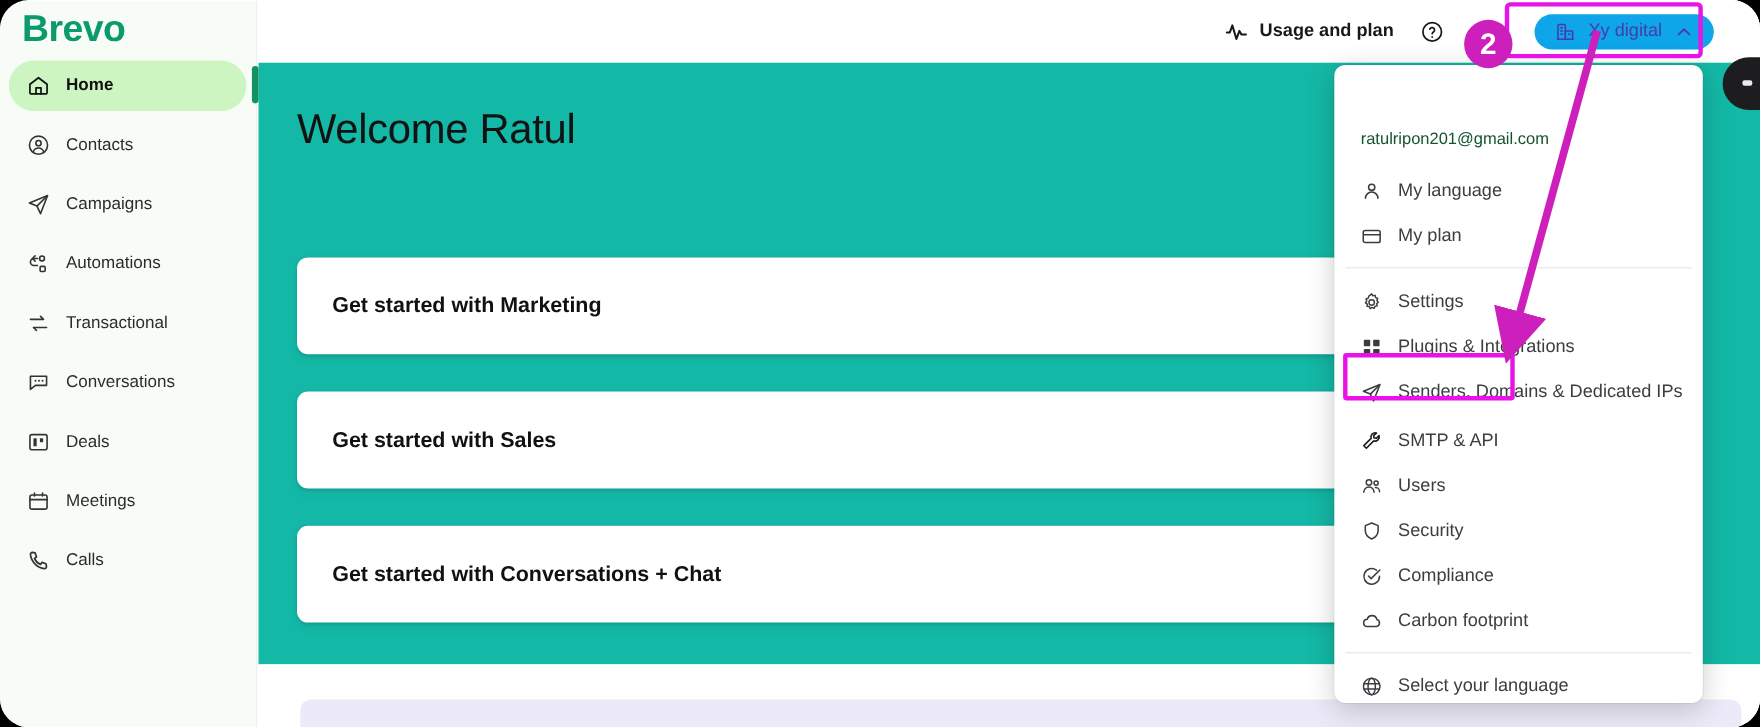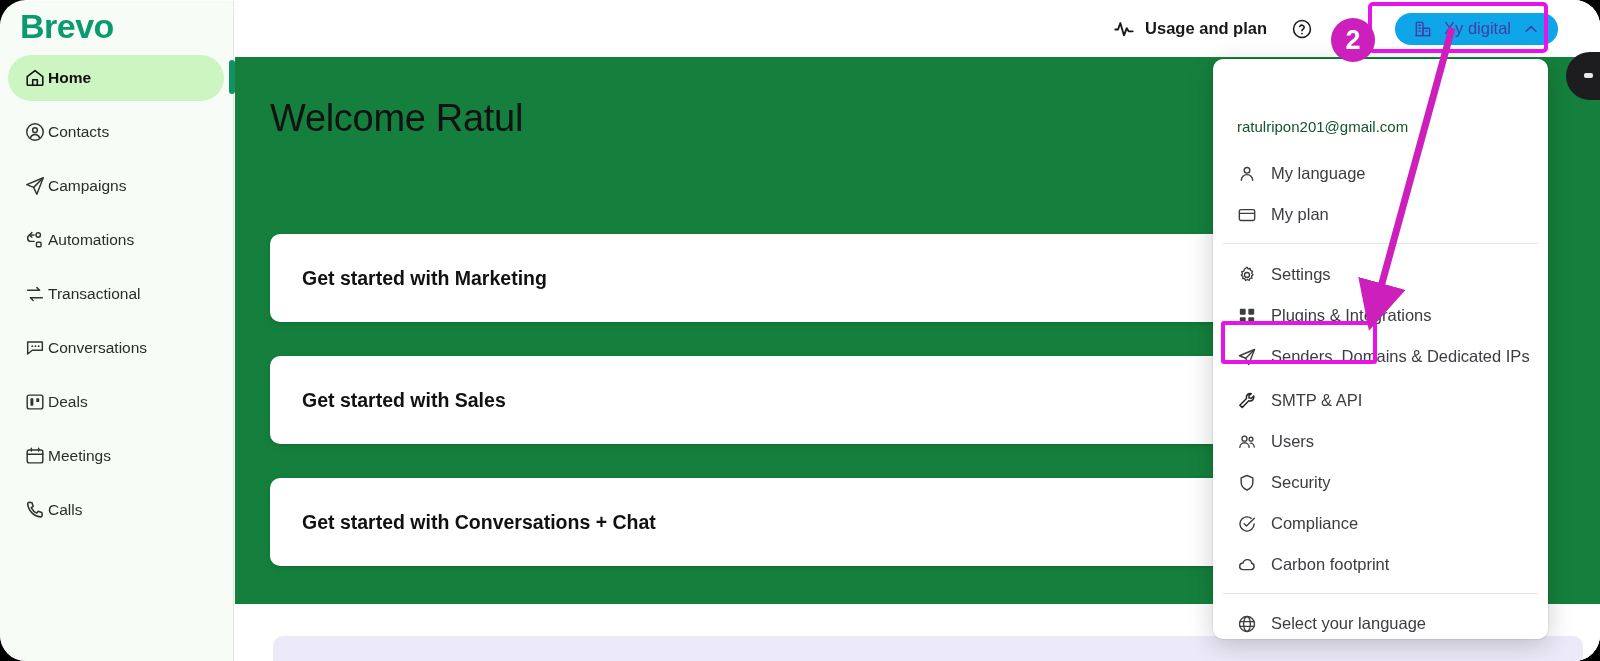--- a/index.html
+++ b/index.html
@@ -27,21 +27,21 @@
     border-radius: 26px 0 0 26px;
     z-index: 6;
   }
   #brand {
     position: absolute; left: 20px; top: 6px;
     font-size: 34px; font-weight: 700; letter-spacing: -0.5px;
     color: #0b996e;
   }
   .nav-item {
     position: absolute; left: 8px; width: 216px; height: 46px;
-    display: flex; align-items: center; gap: 2px;
+    display: flex; align-items: center; gap: 14px;
     padding-left: 16px;
     border-radius: 23px;
     font-size: 15.5px; color: #2c2c2c;
     cursor: pointer;
   }
   .nav-item.active { background: #cdf5c2; font-weight: 700; color: #111; }
   .nav-ico { width: 22px; height: 22px; display: block; flex: none; }
   .nav-ico svg { display: block; width: 22px; height: 22px; }
   #active-tab-bar {
     position: absolute; left: 229px; top: 60px;
@@ -74,21 +74,21 @@
     display: flex; align-items: center; gap: 11px;
     height: 32px; padding: 0 18px;
     background: #0ea5e9; border-radius: 19px;
     color: #463ca8; font-size: 16.5px; font-weight: 400;
     cursor: pointer;
   }
   #workspace-pill .ws-ico svg { width: 20px; height: 20px; display:block; }
 
   #content {
     position: absolute; left: 0; top: 57px; width: 1365px; height: 547px;
-    background: #15803d;
+    background: #14b8a6;
     overflow: hidden;
   }
   #welcome {
     position: absolute; left: 35px; top: 40px;
     font-size: 38px; font-weight: 400; color: #121212;
     letter-spacing: -0.3px;
   }
   .card {
     position: absolute; left: 35px; width: 965px; height: 88px;
     background: #fff; border-radius: 10px;

